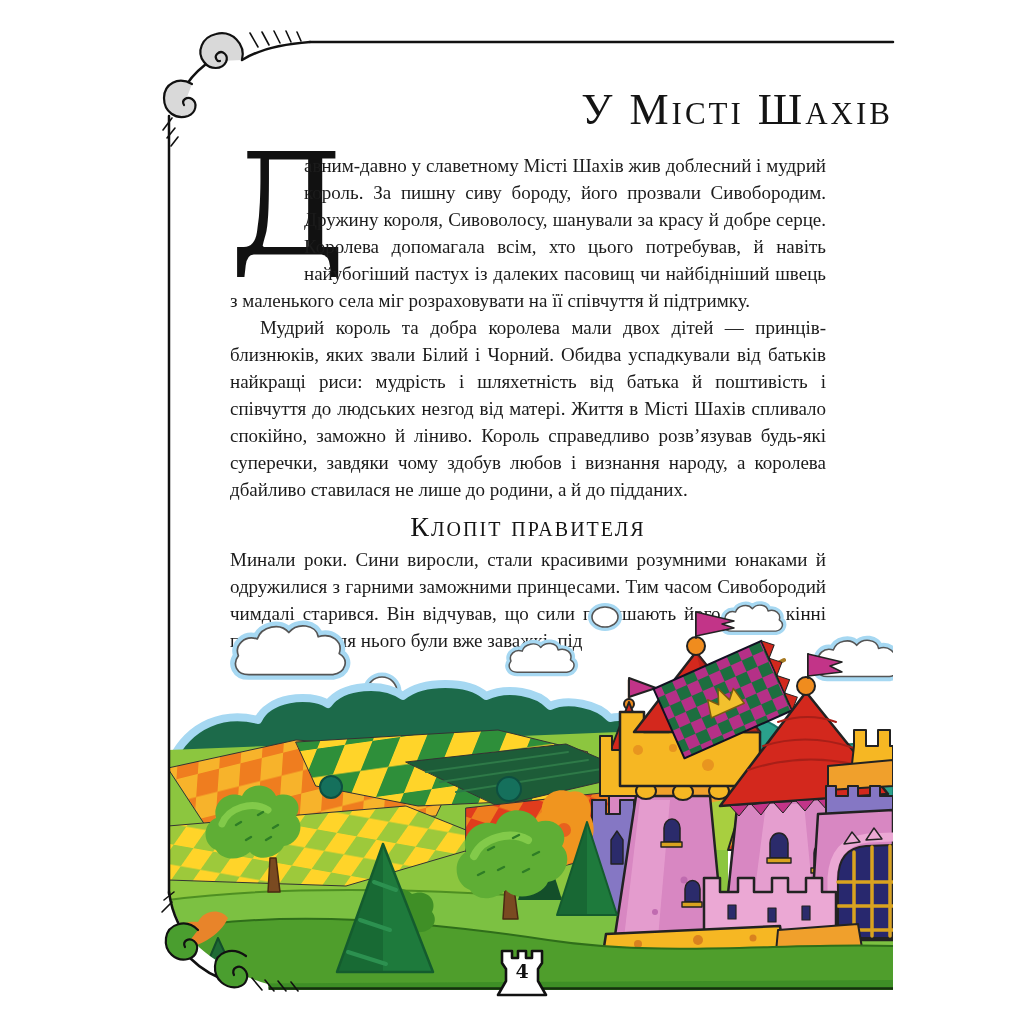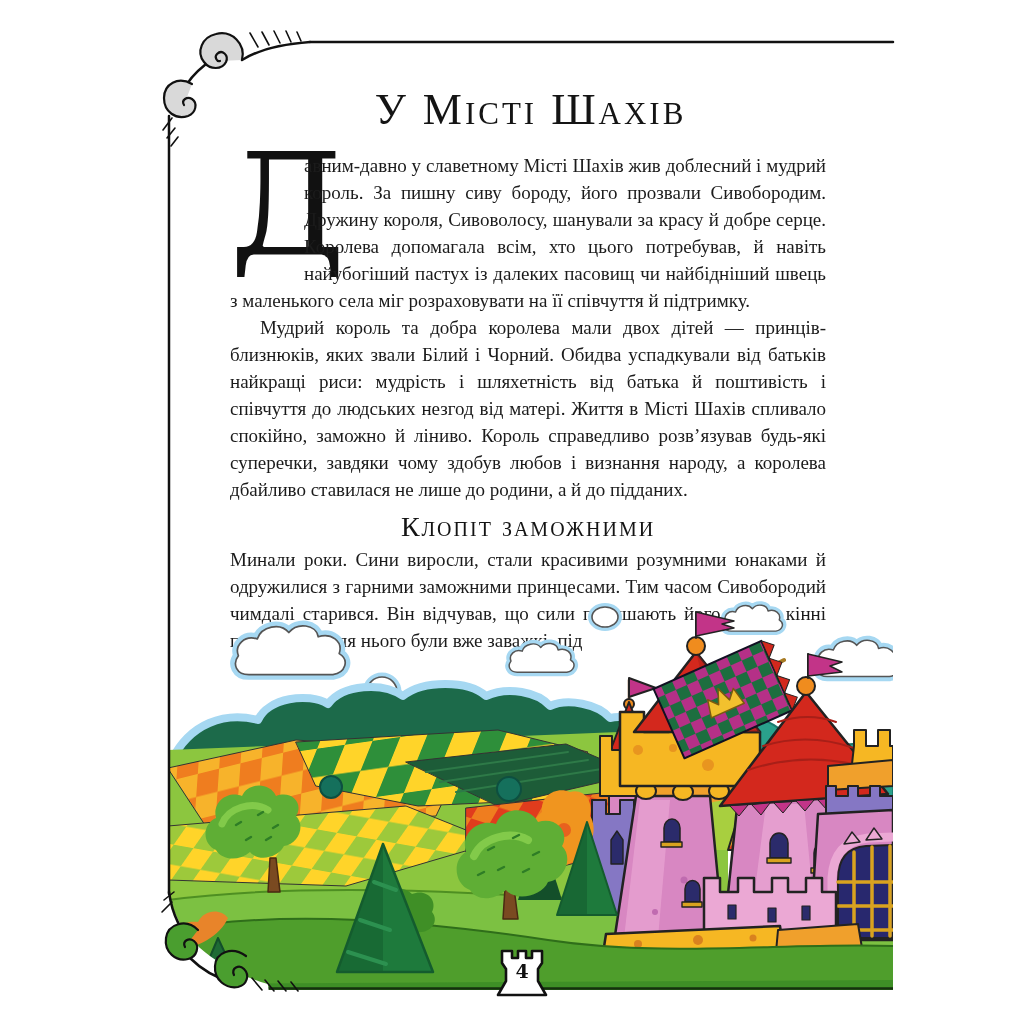--- a/index.html
+++ b/index.html
@@ -1,19 +1,19 @@
 <!DOCTYPE html>
 <html><head>
 <meta charset="utf-8">
 <style>
   html,body{margin:0;padding:0;background:#ffffff;}
   .canvas{position:relative;width:1024px;height:1024px;background:#fff;overflow:hidden;
           font-family:"Liberation Serif",serif;color:#1b1b1b;}
   .sheet{position:absolute;left:168px;top:0;width:725px;height:1024px;}
-  .title{position:absolute;left:0;top:84px;width:725px;text-align:center;
+  .title{position:absolute;left:0;top:84px;width:725px;text-align:right;
          font-family:"Liberation Serif",serif;font-variant:small-caps;
          font-size:44px;letter-spacing:3px;color:#141414;font-weight:400;}
   .text-col{position:absolute;left:62px;top:152px;width:596px;
             font-size:19px;line-height:27px;text-align:justify;}
   .text-col p{margin:0;}
   .dropcap{float:left;width:64px;height:110px;font-family:"DejaVu Serif",serif;
            font-size:142px;line-height:104px;margin:2px 10px 0 0;color:#111;}
   .indent{text-indent:30px;}
   .sec-head{margin:10px 0 6px 0;text-align:center;font-weight:400;
             font-variant:small-caps;font-size:28px;letter-spacing:2px;color:#141414;}
@@ -29,21 +29,21 @@
 
 <div class="canvas">
 
   <div class="sheet">
 
     <div class="title">У Місті Шахів</div>
 
     <div class="text-col">
       <p><span class="dropcap">Д</span><span>авним-давно у славетному Місті Шахів жив доблесний і мудрий король. За пишну сиву бороду, його прозвали Сивобородим. Дружину короля, Сивоволосу, шанували за красу й добре серце. Королева допомагала всім, хто цього потребував, й навіть найубогіший пастух із далеких пасовищ чи найбідніший швець з маленького села міг розраховувати на її співчуття й підтримку.</span></p>
       <p class="indent">Мудрий король та добра королева мали двох дітей — принців-близнюків, яких звали Білий і Чорний. Обидва успадкували від батьків найкращі риси: мудрість і шляхетність від батька й поштивість і співчуття до людських незгод від матері. Життя в Місті Шахів спливало спокійно, заможно й ліниво. Король справедливо розв’язував будь-які суперечки, завдяки чому здобув любов і визнання народу, а королева дбайливо ставилася не лише до родини, а й до підданих.</p>
-      <h2 class="sec-head">Клопіт заможними</h2>
+      <h2 class="sec-head">Клопіт правителя</h2>
       <p>Минали роки. Сини виросли, стали красивими розумними юнаками й одружилися з гарними заможними принцесами. Тим часом Сивобородий чимдалі старився. Він відчував, що сили полишають його. Довгі кінні прогулянки для нього були вже заважкі, під</p>
     </div>
 
     <svg class="ill" viewBox="0 0 725 390">
       <defs>
         <path id="cl" d="M18,52 C6,52 2,42 8,34 C4,24 14,14 26,18 C30,6 48,2 56,12 C64,2 82,4 84,16 C96,12 108,20 104,32 C114,38 110,50 98,52 Z"></path>
         <pattern id="ck1" width="44" height="44" patternUnits="userSpaceOnUse" patternTransform="rotate(-14) skewX(-18)">
           <rect width="44" height="44" fill="#f7b32b"></rect>
             <rect width="22" height="22" fill="#ef7d1f"></rect>
             <rect x="22" y="22" width="22" height="22" fill="#ef7d1f"></rect>

